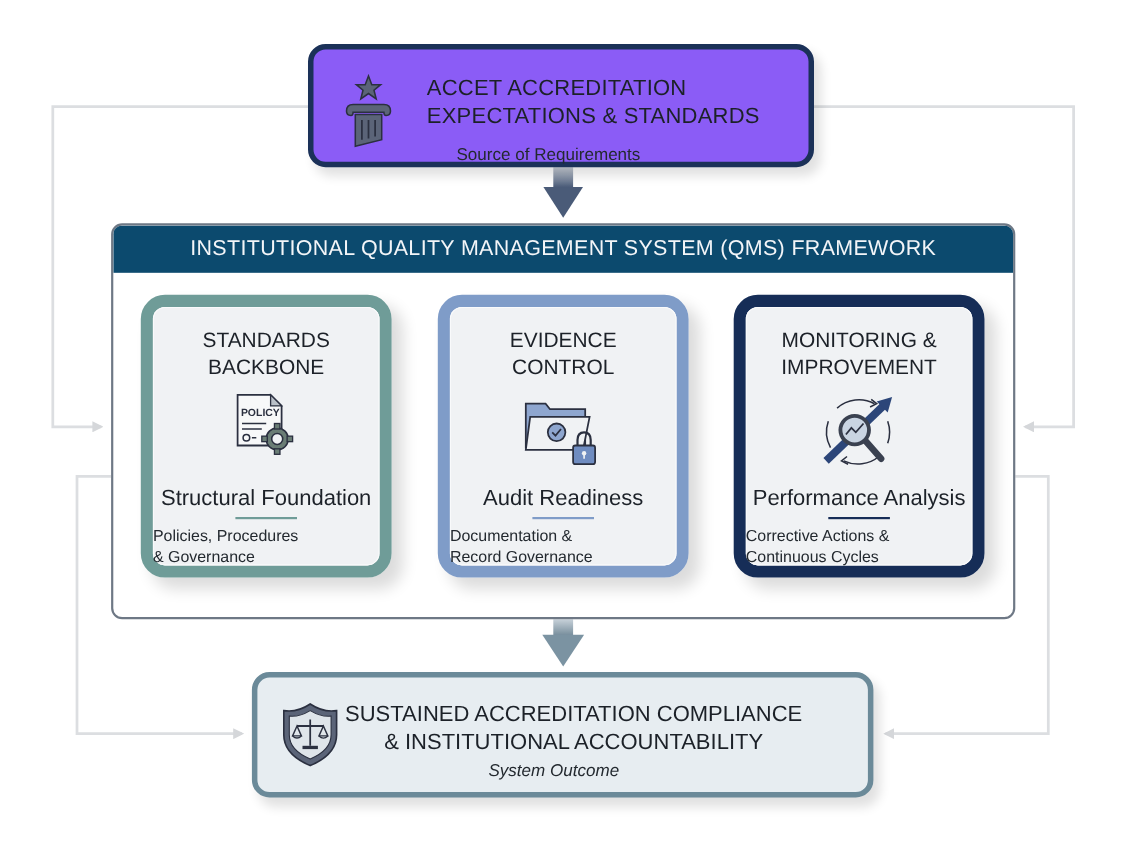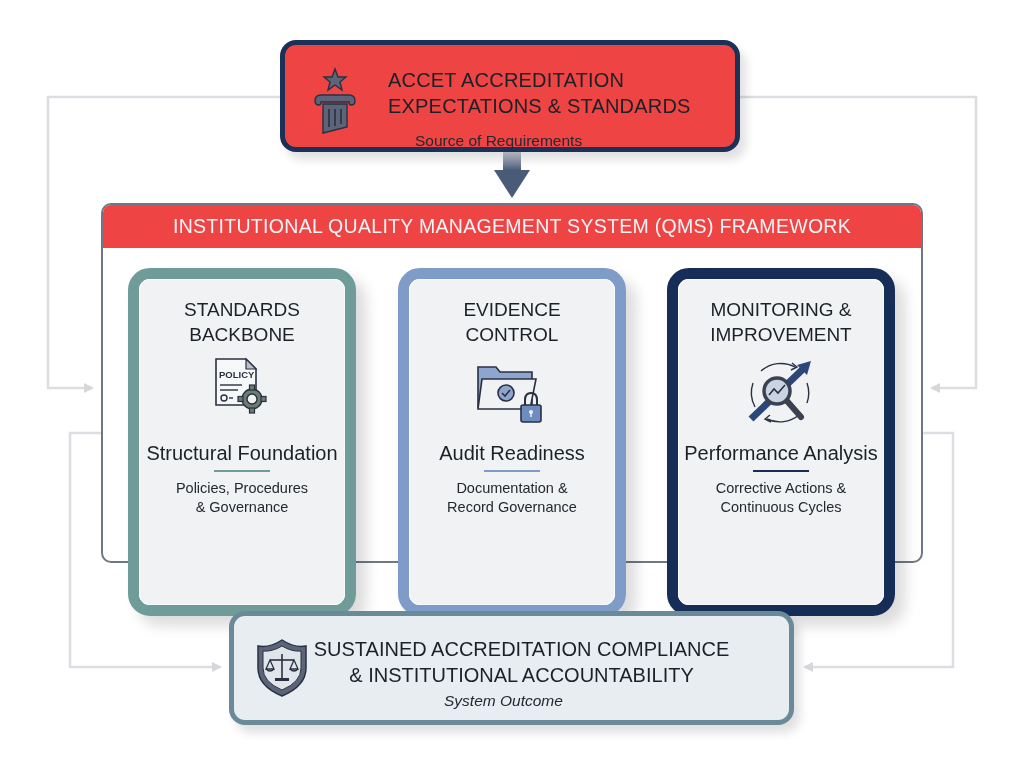--- a/index.html
+++ b/index.html
@@ -6,61 +6,61 @@
   body {
     width:1024px; height:765px; background:#ffffff; position:relative; overflow:hidden;
     font-family: "Liberation Sans", "DejaVu Sans", sans-serif; color:#1c2128;
   }
   .abs { position:absolute; }
   svg.lines { position:absolute; left:0; top:0; }
 
   
   .top-box {
     left:280px; top:40px; width:460px; height:112px; box-sizing:border-box;
-    border:5px solid #1b3158; border-radius:16px; background:#ef4444;
+    border:5px solid #1b3158; border-radius:16px; background:#8b5cf6;
     box-shadow: 6px 8px 10px rgba(0,0,0,0.12);
   }
   .top-box .icon { position:absolute; left:26px; top:22px; width:48px; height:68px; }
   .top-box .title {
     position:absolute; left:103px; top:22px; font-size:20px; font-weight:500; line-height:26px;
     letter-spacing:0.2px; color:#1c2128; white-space:nowrap;
   }
   .top-box .sub { position:absolute; left:130px; top:76px; font-size:15.5px; color:#23292f;margin-top:11px; }
 
   
   .framework {
     left:101px; top:203px; width:822px; height:360px; box-sizing:border-box;
     border:2px solid #6e7885; border-radius:10px; background:#ffffff; overflow:hidden;
   }
   .framework .header {
-    height:43px; background:#ef4444; color:#f3f5f8; font-size:19.5px; letter-spacing:0.3px;
+    height:43px; background:#0c4a6e; color:#f3f5f8; font-size:19.5px; letter-spacing:0.3px;
     display:flex; align-items:center; justify-content:center; white-space:nowrap;
   }
 
   
   .card {
-    position:absolute; top:268px; width:228px; height:348px; box-sizing:border-box;
+    position:absolute; top:268px; width:228px; height:257px; box-sizing:border-box;
     border-radius:22px; border:11px solid;
     box-shadow: 10px 10px 14px rgba(0,0,0,0.14);
   }
   .card .inner {
     position:absolute; inset:0; background:#f0f2f4; border-radius:11px; margin:0;
     box-shadow: inset 0 0 0 1px rgba(255,255,255,0.6);
   }
   .card .c-title {
     position:absolute; left:0; right:0; top:18px; text-align:center; font-size:19px; font-weight:500;
     line-height:25px; color:#1c2128; white-space:nowrap;
   }
   .card .c-icon { position:absolute; left:50%; transform:translateX(-50%); top:78px; width:80px; height:72px; }
   .card .c-label {
     position:absolute; left:0; right:0; top:163px; text-align:center; font-size:20px; color:#1c2128; white-space:nowrap;
   }
   .card .c-rule { position:absolute; left:50%; transform:translateX(-50%); top:191px; width:56px; height:2px; }
   .card .c-desc {
-    position:absolute; left:0; right:0; top:200px; text-align:center; font-size:14.5px; line-height:19px; color:#23292f; white-space:nowrap;
+    position:absolute; left:0; right:0; top:200px; text-align:left; font-size:14.5px; line-height:19px; color:#23292f; white-space:nowrap;
   }
   .card1 { left:128px; border-color:#6f9c98; }
   .card2 { left:398px; border-color:#7f9cc8; }
   .card3 { left:667px; border-color:#162d57;padding-left:10px; }
 
   
   .bottom-box {
     left:229px; top:611px; width:565px; height:114px; box-sizing:border-box;
     border:5px solid #6b8a99; border-radius:16px; background:#e7edf1;
     box-shadow: 6px 8px 10px rgba(0,0,0,0.12);

